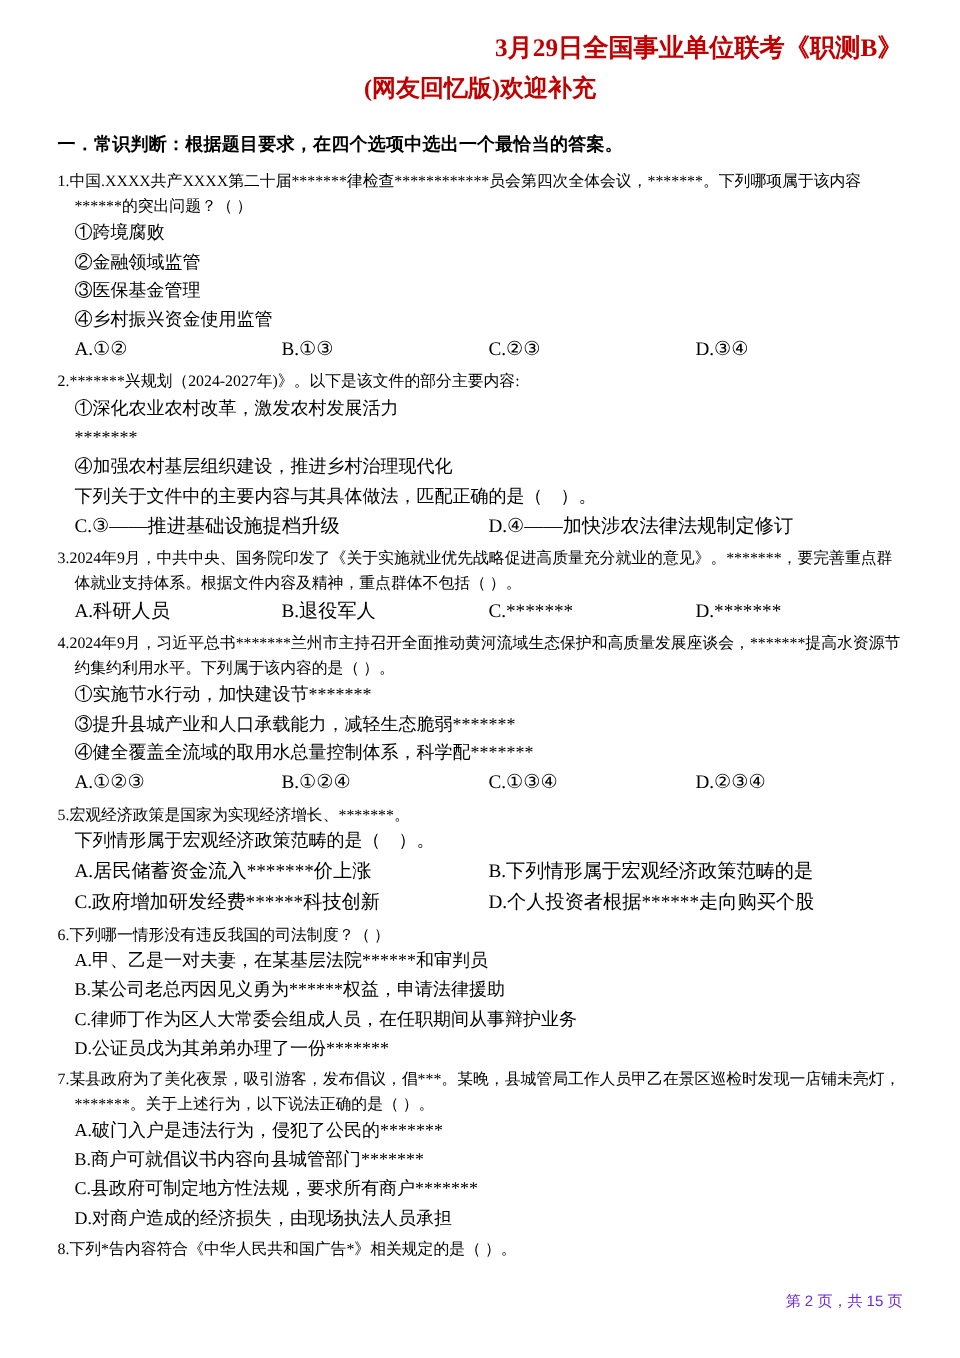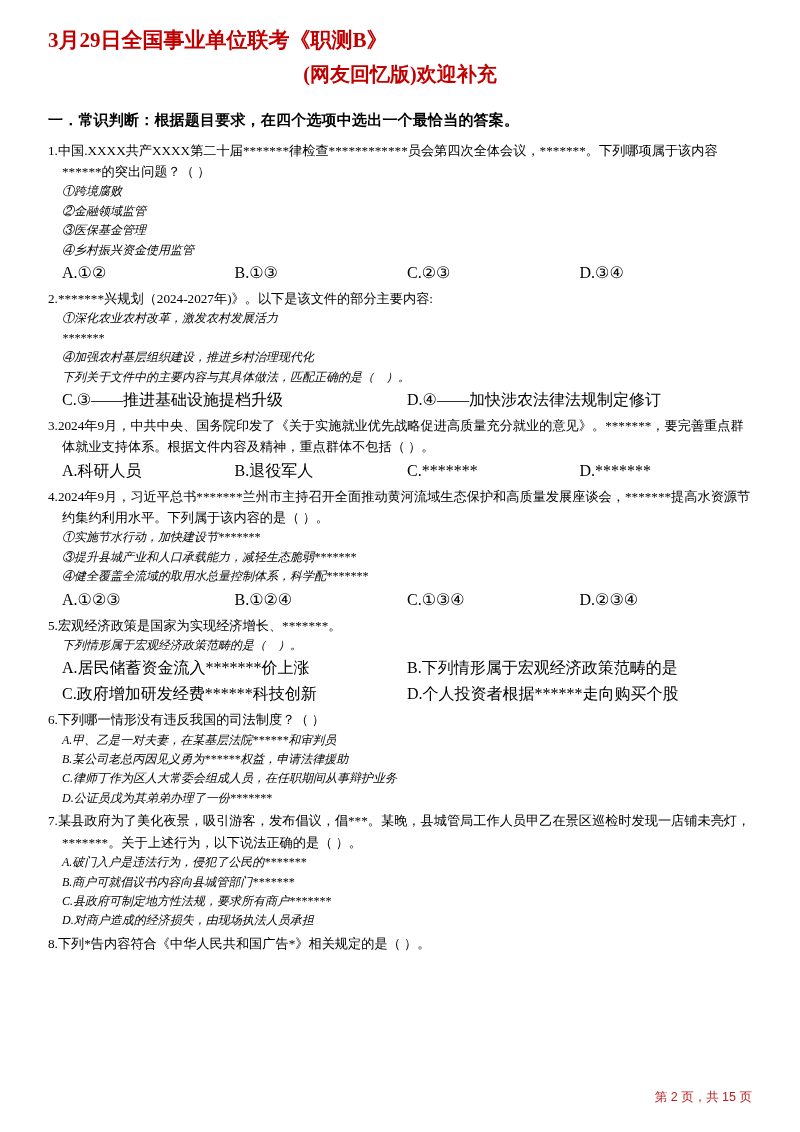--- a/index.html
+++ b/index.html
@@ -16,21 +16,21 @@
     overflow: hidden;
   }
   .page {
     width: 800px;
     height: 1132px;
     box-sizing: border-box;
     padding: 18px 48px 0 48px;
     position: relative;
   }
   .title-block {
-    text-align: left;
+    text-align: right;
     color: #c00000;
     font-weight: bold;
     font-size: 21px;
     line-height: 1.55;
     margin-top: 6px;
     margin-bottom: 2px;
   }
   .title-line2 {
     text-align: center;
     color: #c00000;
@@ -44,45 +44,44 @@
     margin-top: 22px;
     margin-bottom: 10px;
     letter-spacing: 0.2px;
   }
   .q {
     font-size: 13.2px;
     line-height: 1.62;
     margin-top: 2px;
   }
   .line {
-    font-size: 12px;
+    font-size: 15px;
     line-height: 1.62;
     white-space: pre-wrap;
-    font-style: italic;
   }
   .indent1 {
     padding-left: 14px;
   }
   .opts-row {
     display: flex;
     font-size: 16px;
     line-height: 1.62;
     padding-left: 14px;
   }
   .opts-row.four > div {
     width: 25%;
   }
   .opts-row.two > div {
     width: 50%;
   }
   .footer {
     position: absolute;
     right: 48px;
-    bottom: 26px;
-    color: #b91c1c;
+    bottom: 39px;
+    color: #6d28d9;
     font-size: 12.5px;
     font-family: "Liberation Sans", sans-serif;
   }
   .stem-wrap {
     font-size: 13.2px;
     line-height: 1.62;
   }
   .hang {
     padding-left: 14px;
     text-indent: -14px;

